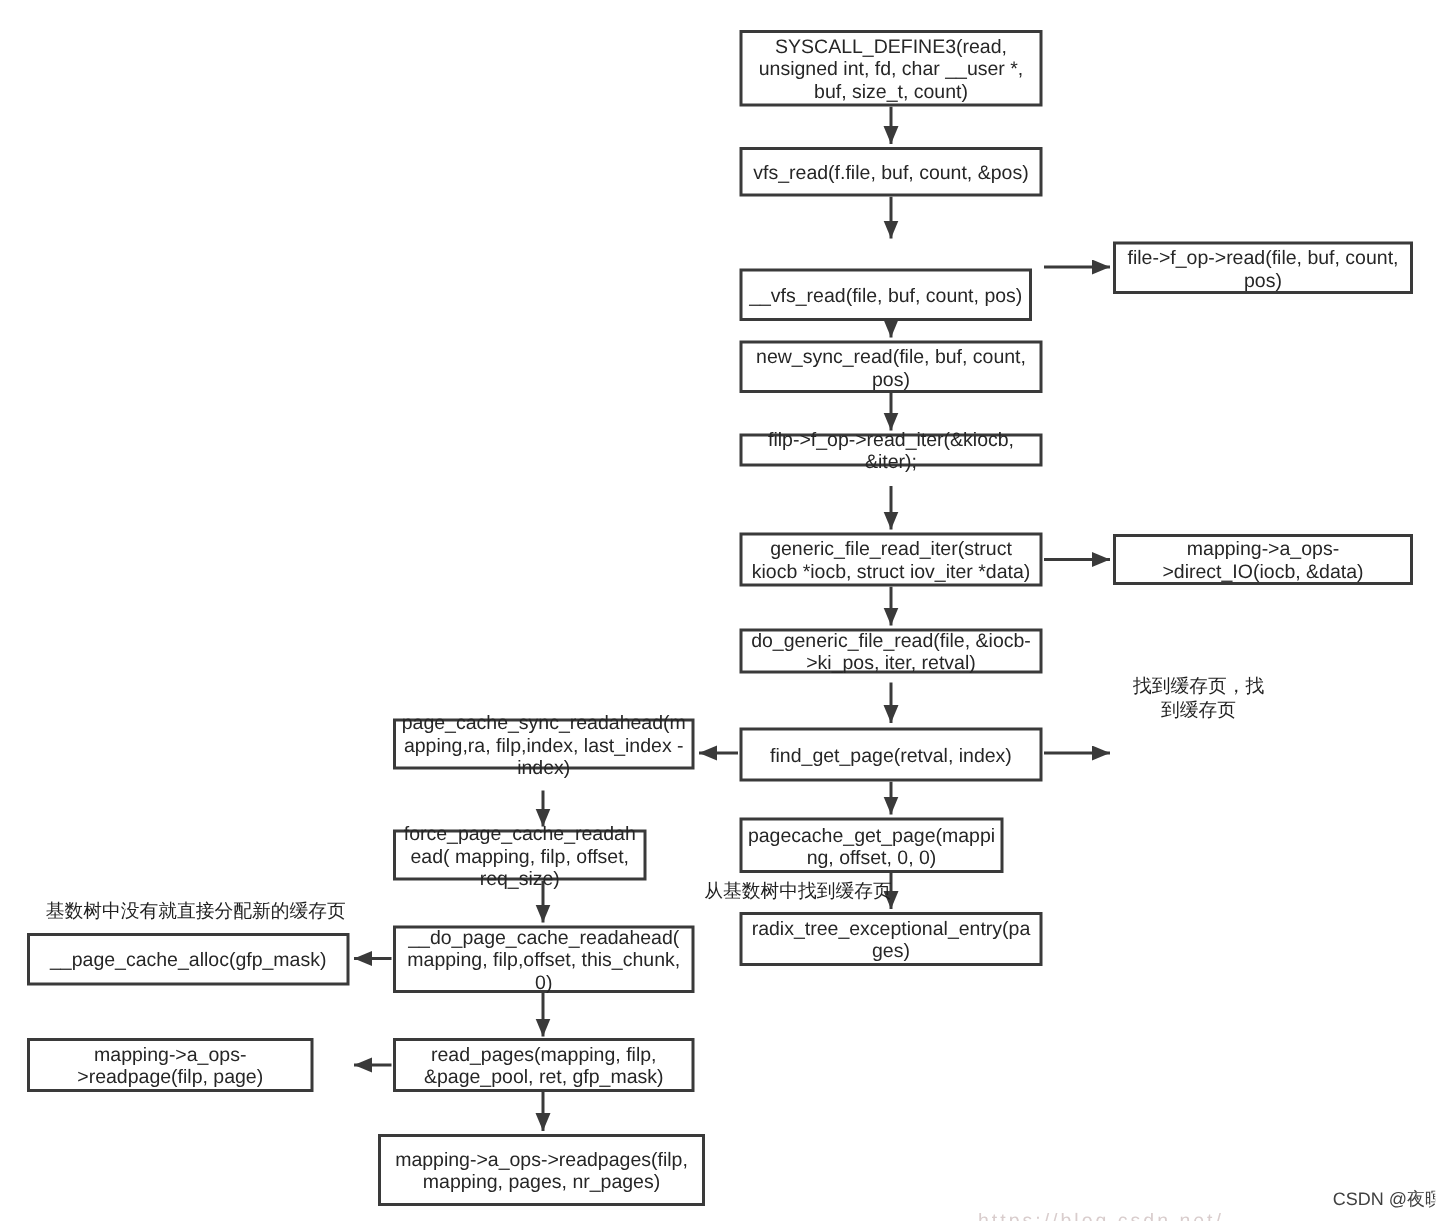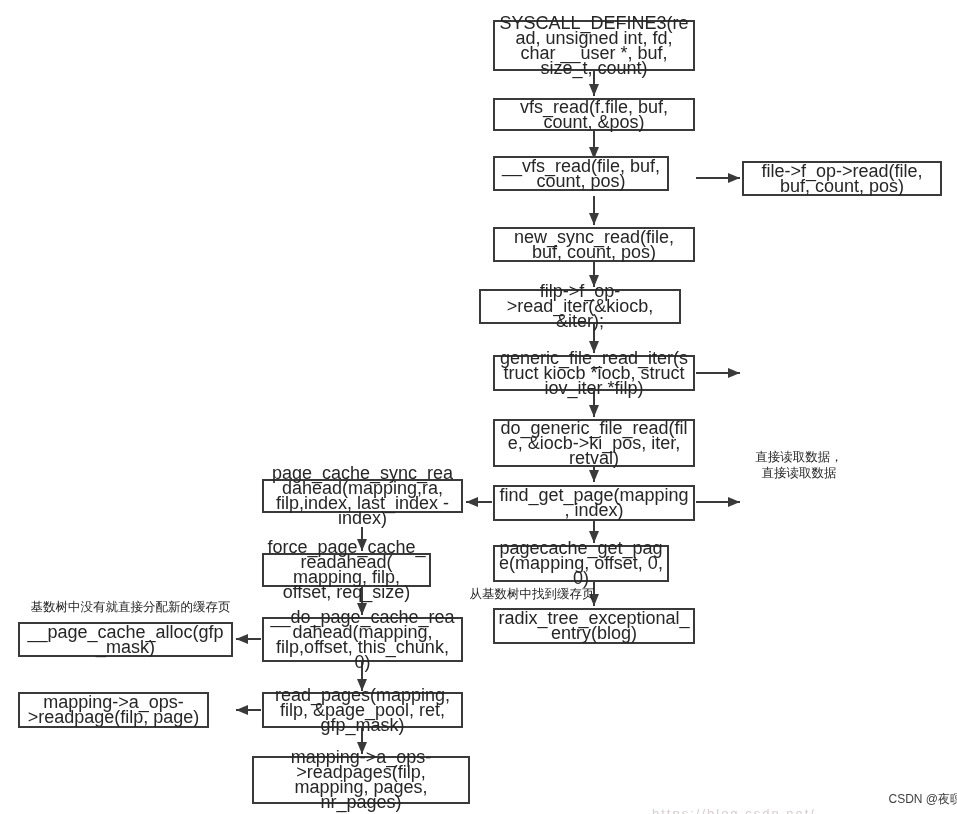--- a/index.html
+++ b/index.html
@@ -5,21 +5,21 @@
   html,body{margin:0;padding:0;background:#ffffff;}
   .canvas{
     position:relative;width:957px;height:814px;background:#ffffff;overflow:hidden;
     font-family:"Liberation Sans","DejaVu Sans",sans-serif;color:#262626;
   }
   .arrows{position:absolute;left:0;top:0;width:957px;height:814px;pointer-events:none;}
   .arrows line{stroke:#3a3a3a;stroke-width:2;}
   .node{
     position:absolute;box-sizing:border-box;border:2px solid #3a3a3a;background:#ffffff;
     display:flex;align-items:center;justify-content:center;text-align:center;
-    font-size:18px;line-height:15px;padding:1px 3px;overflow-wrap:anywhere;
+    font-size:13px;line-height:15px;padding:1px 3px;overflow-wrap:anywhere;
   }
   .flabel{
     position:absolute;font-size:12.5px;line-height:16px;color:#1f1f1f;text-align:center;
   }
   .wm-csdn{
     position:absolute;left:876px;top:791px;width:86px;font-size:12px;color:#404040;text-align:right;
   }
   .wm-url{
     position:absolute;left:652px;top:806px;width:305px;font-size:13px;letter-spacing:2px;
     color:#d9cdcd;white-space:nowrap;
@@ -52,40 +52,41 @@
     <line x1="362" y1="527" x2="362" y2="551" marker-end="url(#ah)"></line>
     <line x1="362" y1="587" x2="362" y2="615" marker-end="url(#ah)"></line>
     <line x1="362" y1="662" x2="362" y2="691" marker-end="url(#ah)"></line>
     <line x1="362" y1="728" x2="362" y2="754" marker-end="url(#ah)"></line>
     <line x1="261" y1="639" x2="236" y2="639" marker-end="url(#ah)"></line>
     <line x1="261" y1="710" x2="236" y2="710" marker-end="url(#ah)"></line>
   </svg>
 
   <div class="node" style="left:493px;top:20px;width:202px;height:51px">SYSCALL_DEFINE3(read, unsigned int, fd, char __user *, buf, size_t, count)</div>
   <div class="node" style="left:493px;top:98px;width:202px;height:33px">vfs_read(f.file, buf, count, &amp;pos)</div>
-  <div class="node" style="left:493px;top:156px;width:176px;height:35px">__vfs_read(file, buf, count, pos)</div>
+  <div class="node" style="left:493px;top:179px;width:195px;height:35px">__vfs_read(file, buf, count, pos)</div>
   <div class="node" style="left:493px;top:227px;width:202px;height:35px">new_sync_read(file, buf, count, pos)</div>
-  <div class="node" style="left:479px;top:289px;width:202px;height:35px">filp-&gt;f_op-&gt;read_iter(&amp;kiocb, &amp;iter);</div>
-  <div class="node" style="left:493px;top:355px;width:202px;height:36px">generic_file_read_iter(struct kiocb *iocb, struct iov_iter *filp)</div>
-  <div class="node" style="left:493px;top:419px;width:202px;height:48px">do_generic_file_read(file, &amp;iocb-&gt;ki_pos, iter, retval)</div>
-  <div class="node" style="left:493px;top:485px;width:202px;height:36px">find_get_page(mapping, index)</div>
+  <div class="node" style="left:493px;top:289px;width:202px;height:22px">filp-&gt;f_op-&gt;read_iter(&amp;kiocb, &amp;iter);</div>
+  <div class="node" style="left:493px;top:355px;width:202px;height:36px">generic_file_read_iter(struct kiocb *iocb, struct iov_iter *data)</div>
+  <div class="node" style="left:493px;top:419px;width:202px;height:30px">do_generic_file_read(file, &amp;iocb-&gt;ki_pos, iter, retval)</div>
+  <div class="node" style="left:493px;top:485px;width:202px;height:36px">find_get_page(retval, index)</div>
   <div class="node" style="left:493px;top:545px;width:176px;height:37px">pagecache_get_page(mapping, offset, 0, 0)</div>
-  <div class="node" style="left:493px;top:608px;width:202px;height:36px">radix_tree_exceptional_entry(blog)</div>
+  <div class="node" style="left:493px;top:608px;width:202px;height:36px">radix_tree_exceptional_entry(pages)</div>
 
   <div class="node" style="left:742px;top:161px;width:200px;height:35px">file-&gt;f_op-&gt;read(file, buf, count, pos)</div>
+  <div class="node" style="left:742px;top:356px;width:200px;height:34px">mapping-&gt;a_ops-&gt;direct_IO(iocb, &amp;data)</div>
 
   <div class="node" style="left:262px;top:479px;width:201px;height:34px">page_cache_sync_readahead(mapping,ra, filp,index, last_index - index)</div>
   <div class="node" style="left:262px;top:553px;width:169px;height:34px">force_page_cache_readahead( mapping, filp, offset, req_size)</div>
   <div class="node" style="left:262px;top:617px;width:201px;height:45px">__do_page_cache_readahead(mapping, filp,offset, this_chunk, 0)</div>
   <div class="node" style="left:262px;top:692px;width:201px;height:36px">read_pages(mapping, filp, &amp;page_pool, ret, gfp_mask)</div>
   <div class="node" style="left:252px;top:756px;width:218px;height:48px">mapping-&gt;a_ops-&gt;readpages(filp, mapping, pages, nr_pages)</div>
 
   <div class="node" style="left:18px;top:622px;width:215px;height:35px">__page_cache_alloc(gfp_mask)</div>
   <div class="node" style="left:18px;top:692px;width:191px;height:36px">mapping-&gt;a_ops-&gt;readpage(filp, page)</div>
 
-  <div class="flabel" style="left:753px;top:449px;width:92px">直接读取数据，直接读取数据</div>
+  <div class="flabel" style="left:753px;top:449px;width:92px">找到缓存页，找到缓存页</div>
   <div class="flabel" style="left:468px;top:586px;width:128px">从基数树中找到缓存页</div>
   <div class="flabel" style="left:28px;top:599px;width:205px">基数树中没有就直接分配新的缓存页</div>
 
   <div class="wm-csdn">CSDN @夜暝</div>
   <div class="wm-url">https://blog.csdn.net/</div>
 
 </div>
 
 </body></html>

